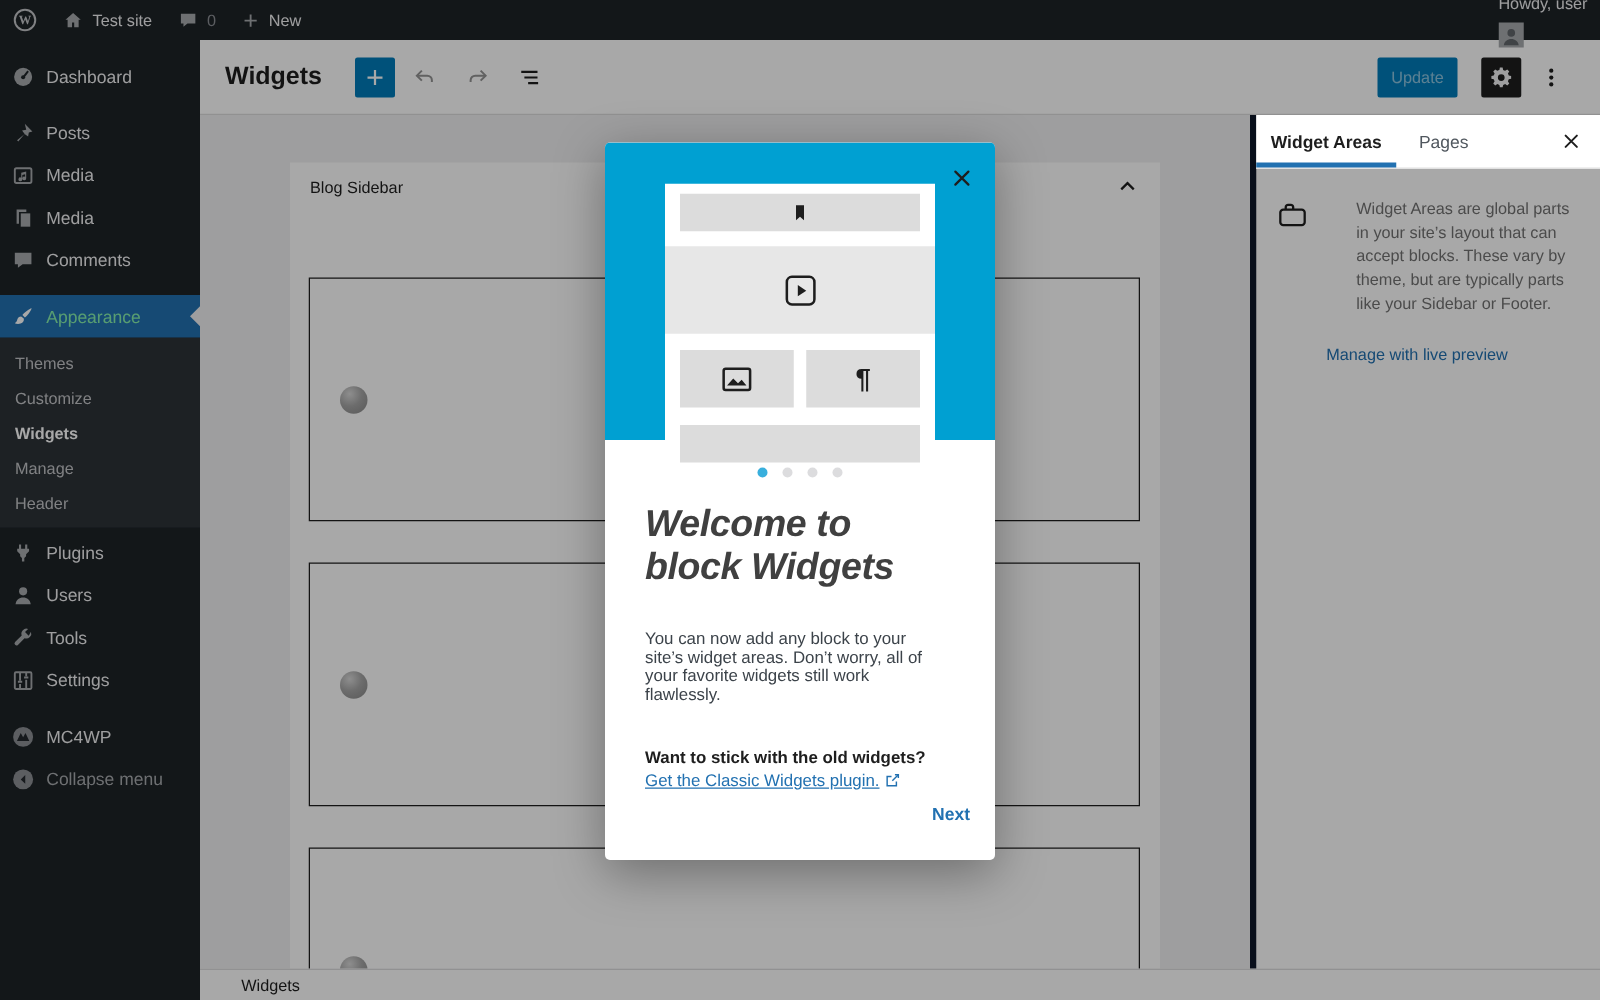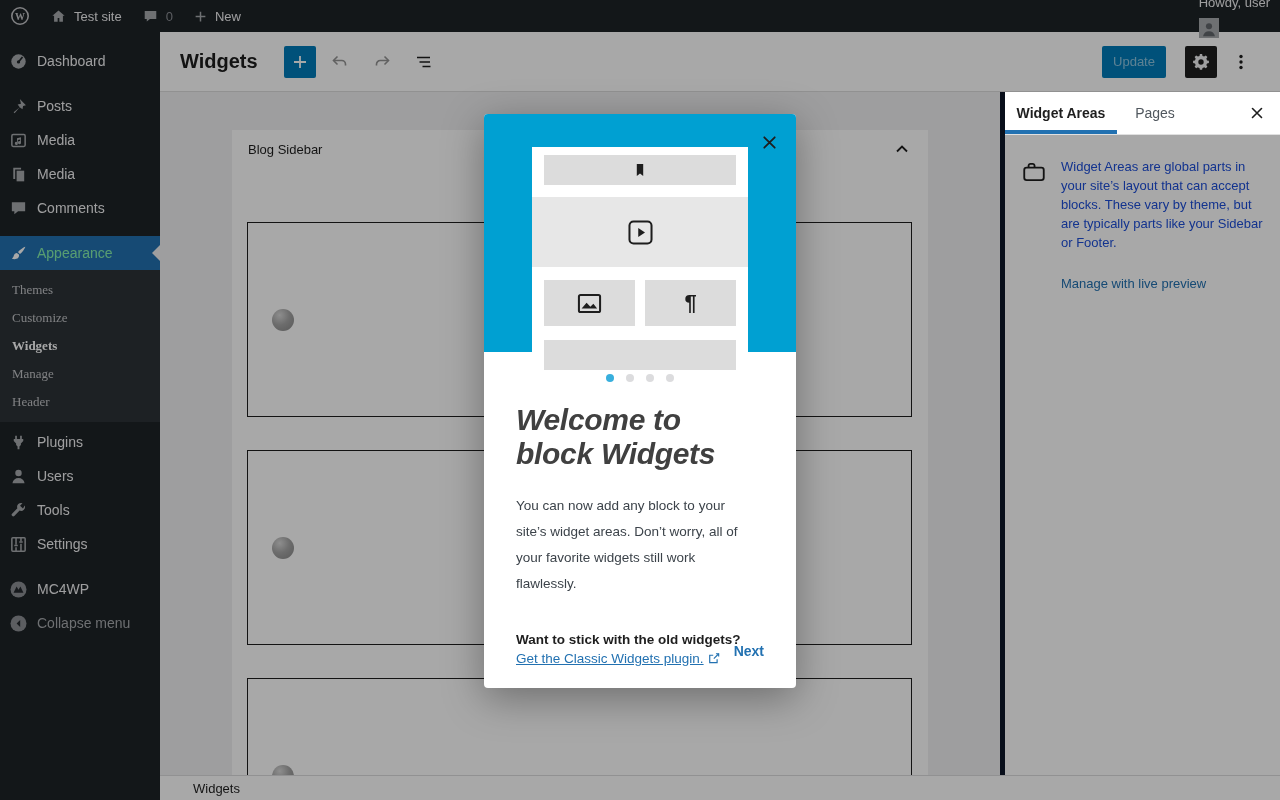--- a/index.html
+++ b/index.html
@@ -20,21 +20,21 @@
   .adminmenu { position:absolute; top:32px; left:0; width:160px; bottom:0; background:#1d2327;
     color:#f0f0f1; font-size:14px; padding-top:12px; z-index:9; }
   .menu-item { height:34px; display:flex; align-items:center; gap:9px; padding-left:9px; cursor:pointer; }
   .menu-item svg { width:19px; height:19px; flex:none; fill:#a7aaad; }
   .menu-sep { height:11px; }
   .menu-spacer { height:3px; }
   .menu-item.appearance { background:#2271b1; color:#86efac; position:relative; }
   .menu-item.appearance svg { fill:#fff; }
   .menu-arrow { position:absolute; right:0; top:50%; margin-top:-8px; width:0; height:0;
     border-top:8px solid transparent; border-bottom:8px solid transparent; border-right:8px solid #f0f0f1; }
-  .submenu { background:#2c3338; padding:6px 0 6px;font-family:Liberation Serif, serif; }
+  .submenu { background:#2c3338; padding:6px 0 6px; }
   .submenu-item { height:28px; display:flex; align-items:center; padding-left:12px; font-size:13px; color:#c3c4c7; cursor:pointer; }
   .submenu-item.active { color:#fff; font-weight:bold; }
   .menu-item.dim-label { color:#a7aaad; }
 
   
   .toolbar { position:absolute; top:32px; left:160px; right:0; height:60px; background:#fff;
     border-bottom:1px solid #ddd; display:flex; align-items:center; padding-left:20px; z-index:5; }
   .toolbar-title { font-size:20px; font-weight:bold; color:#1e1e1e; margin-right:26px; }
   .inserter-btn { width:32px; height:32px; border:none; border-radius:2px; background:#007cba;
     display:flex; align-items:center; justify-content:center; cursor:pointer; }
@@ -68,21 +68,21 @@
     border-bottom:1px solid #e0e0e0; display:flex; align-items:stretch; }
   .sb-tab { display:flex; align-items:center; justify-content:center; font-size:14px; cursor:pointer; position:relative; }
   .sb-tab.active { width:112px; font-weight:bold; color:#1e1e1e; }
   .sb-tab.active .tab-underline { position:absolute; left:0; bottom:0; width:100%; height:4px; background:#2271b1; }
   .sb-tab.plain { width:76px; color:#50575e; }
   .sb-close { margin-left:auto; width:46px; border:none; background:transparent; display:flex;
     align-items:center; justify-content:center; cursor:pointer; }
   .sidebar-body { padding:22px 16px 0; }
   .sidebar-row { display:flex; gap:14px; }
   .sidebar-row svg { flex:none; margin-top:2px; }
-  .sidebar-desc { font-size:13px; line-height:19px; color:#1d4ed8; width:210px; }
+  .sidebar-desc { font-size:13px; line-height:19px; color:#737373; width:210px;margin-left:24px; }
   .manage-link { display:inline-block; margin:24px 0 0 40px; font-size:13px; color:#2271b1; text-decoration:none; cursor:pointer; }
 
   
   .overlay { position:absolute; inset:0; background:rgba(0,0,0,0.34); z-index:50; }
 
   
   .modal { position:absolute; left:484px; top:114px; width:312px; height:574px; background:#fff;
     border-radius:4px; box-shadow:0 10px 40px rgba(0,0,0,.35); z-index:100; overflow:hidden; }
   .modal-banner { height:238px; background:#00a0d2; position:relative; }
   .banner-close { position:absolute; top:15px; right:14px; width:26px; height:26px; border:none;
@@ -92,26 +92,26 @@
   .mini-strip { height:70px; background:#e7e7e7; margin:12px -12px 0; display:flex; align-items:center; justify-content:center; }
   .mini-row { display:flex; gap:10px; margin-top:13px; }
   .mini-box { flex:1; height:46px; background:#dcdcdc; display:flex; align-items:center; justify-content:center; }
   .mini-bar.last { margin-top:14px; }
   .pilcrow { font-size:22px; font-weight:bold; color:#1e1e1e; line-height:1; }
   .modal-body { position:relative; height:336px; padding:22px 32px 0; }
   .dots { display:flex; justify-content:center; gap:12px; list-style:none; }
   .dot { width:8px; height:8px; border-radius:50%; background:#dcdcde; cursor:pointer; }
   .dot.active { background:#38afdd; }
   .modal-title { margin-top:21px; font-size:30px; line-height:34px; font-weight:bold; color:#404040; letter-spacing:-.3px;font-style:italic; }
-  .modal-text { margin-top:22px; font-size:13.5px; line-height:26px; color:#3c434a; width:242px; }
+  .modal-text { margin-top:32px; font-size:13.5px; line-height:15px; color:#3c434a; width:242px; }
   .modal-text2 { margin-top:34px; font-size:13.5px; line-height:18.5px; width:246px; color:#1e1e1e; }
   .modal-text2 strong { font-weight:bold; }
   .classic-link { color:#2271b1; text-decoration:underline; cursor:pointer; }
   .ext-icon { display:inline-block; vertical-align:-2px; margin-left:3px; }
-  .next-btn { position:absolute; right:32px; bottom:29px; border:none; background:transparent;
+  .next-btn { position:absolute; right:20px; bottom:29px; border:none; background:transparent;
     color:#2271b1; font-weight:bold; font-size:14px; cursor:pointer; font-family:inherit; }
 </style>
 </head>
 <body>
 
 <div class="screen">
 
   <div class="adminbar">
     <div class="ab-item">
       <svg width="20" height="20" viewBox="0 0 20 20">

